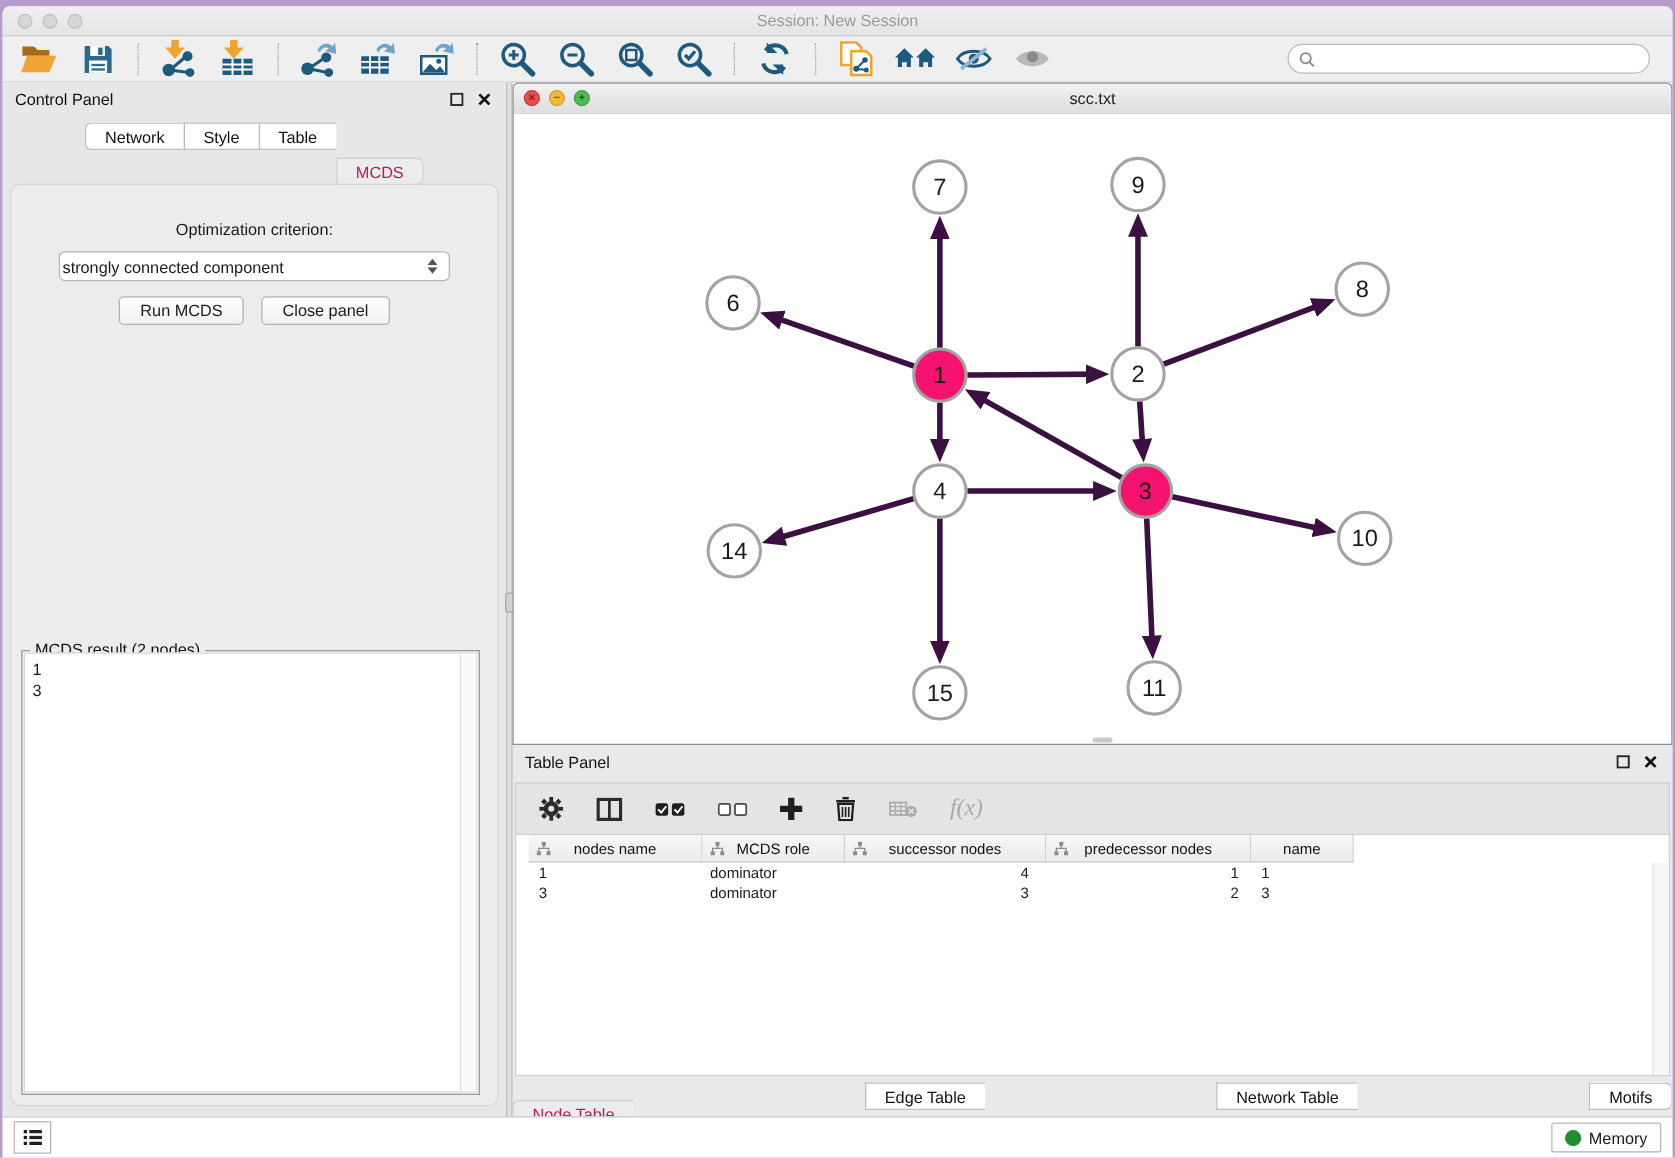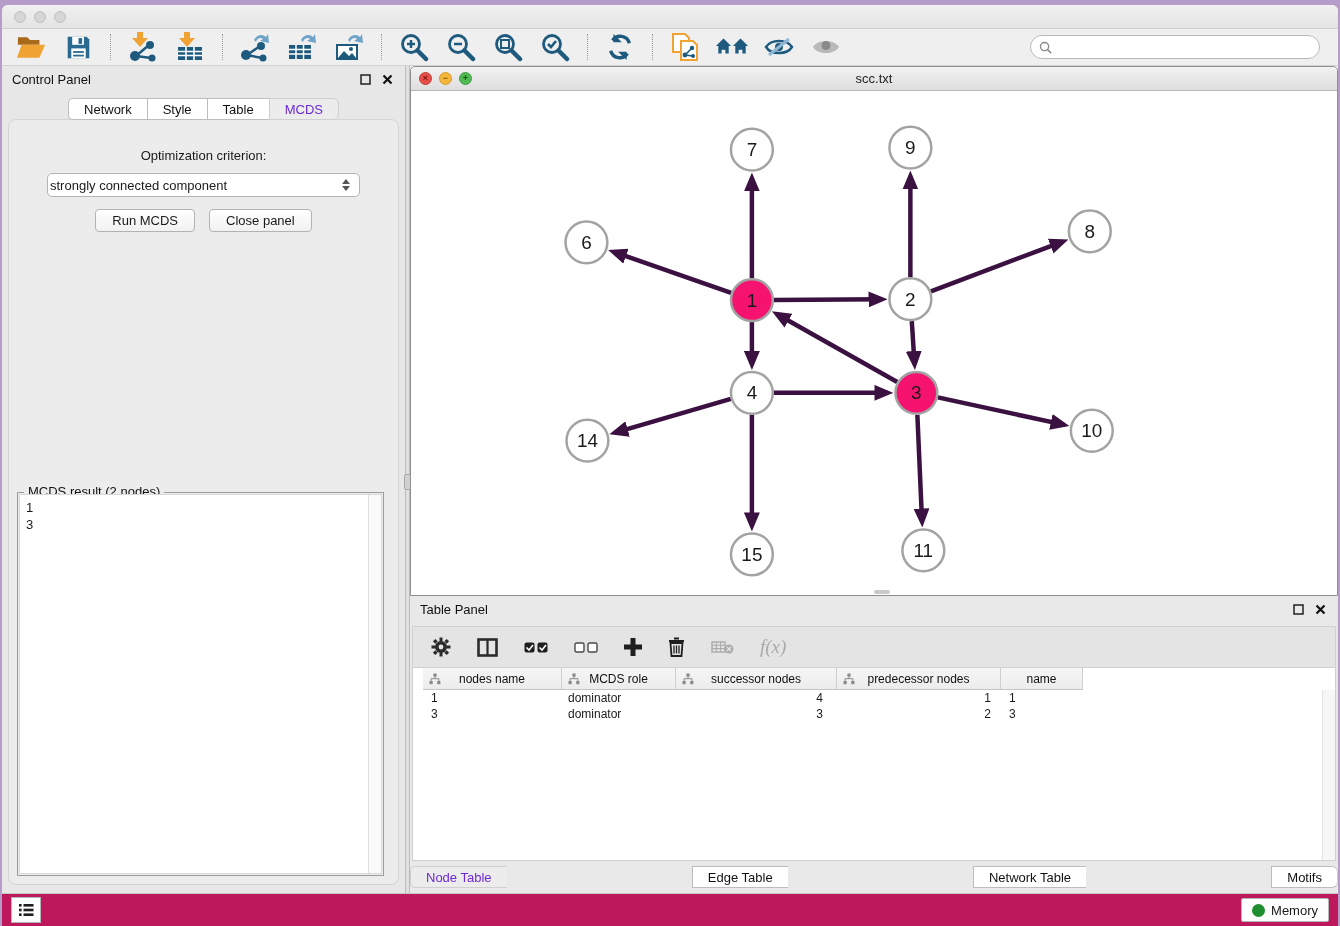--- a/index.html
+++ b/index.html
@@ -32,21 +32,21 @@
   .control-panel { width:403px; background:#e7e7e7; display:flex; flex-direction:column; position:relative; }
   .panel-head { height:26px; display:flex; align-items:center; padding:0 10px; flex:0 0 auto; }
   .panel-head .ph-title { font-size:13px; color:#111; }
   .ph-spacer { flex:1; }
   .ph-ico { width:16px; height:14px; display:flex; align-items:center; justify-content:center; margin-left:6px; }
   .cp-tabs { display:flex; justify-content:center; margin-top:6px; flex:0 0 auto; position:relative; z-index:2;}
   .seg { height:22px; padding:0 15px; background:#fff; border:1px solid #bdbdbd; border-right:none;
     display:flex; align-items:center; font-size:13px; color:#111; }
   .seg:first-child { border-radius:5px 0 0 5px; }
   .seg.seg-last { border-right:1px solid #cfcfcf; border-radius:0 6px 6px 0; }
-  .seg.active { background:#ececec; color:#6d28d9; border-color:#cfcfcf; }
+  .seg.active { background:#ececec; color:#be185d; border-color:#cfcfcf;margin-top:28px; }
   .cp-body { flex:1; margin:-1px 6px 8px 6px; background:#ececec; border:1px solid #d4d4d4; border-radius:8px;
     position:relative; padding-top:16px; }
   .opt-label { text-align:center; font-size:13px; margin-top:12px; }
   .dropdown { margin:10px 38px 0 38px; height:24px; background:#fff; border:1px solid #b5b5b5; border-radius:5px;
     display:flex; align-items:center; padding:0 6px 0 2px; }
   .dropdown .dd-text { flex:1; font-size:13px; }
   .dd-stepper { display:flex; flex-direction:column; gap:2px; align-items:center; width:14px; }
   .dd-up { width:0; height:0; border-left:4px solid transparent; border-right:4px solid transparent; border-bottom:5px solid #555; }
   .dd-down { width:0; height:0; border-left:4px solid transparent; border-right:4px solid transparent; border-top:5px solid #555; }
   .cp-buttons { display:flex; justify-content:center; gap:14px; margin-top:12px; }
@@ -91,39 +91,40 @@
   .th { height:22px; background:linear-gradient(#f6f6f6,#ececec); border-right:1px solid #cfcfcf; border-bottom:1px solid #c4c4c4;
     display:flex; align-items:center; justify-content:center; position:relative; font-size:12px; color:#111; }
   .th .tree-ico { position:absolute; left:6px; }
   .tr { display:flex; padding-left:10px; height:16px; align-items:center; }
   .td { font-size:12px; height:16px; line-height:16px; }
   .t-scroll { position:absolute; top:22px; right:0; bottom:0; width:13px; background:#f6f6f6; border-left:1px solid #e2e2e2; }
   .tp-tabs { height:32px; display:flex; align-items:center; justify-content:space-between; flex:0 0 auto; }
   .tp-tabs .seg { height:22px; }
 
   
-  .statusbar { height:33px; background:#be185d; border-top:1px solid #c6c6c6; display:flex; align-items:center;
+  .statusbar { height:33px; background:#ffffff; border-top:1px solid #c6c6c6; display:flex; align-items:center;
     padding:0 9px; flex:0 0 auto; }
   .sb-btn { width:30px; height:26px; background:#fdfdfd; border:1px solid #b5b5b5; display:flex; align-items:center; justify-content:center; }
   .sb-spacer { flex:1; }
   .memory-btn { height:24px; background:#fdfdfd; border:1px solid #b5b5b5; border-radius:2px; display:flex;
     align-items:center; gap:6px; padding:0 10px; font-size:13px; }
   .mem-dot { width:13px; height:13px; border-radius:50%; background:#1e8e2e; }
 </style>
 </head>
 <body>
 
 <div class="app-window">
 
   <div class="titlebar">
     <div class="traffic">
       <span class="tl-dot"></span>
       <span class="tl-dot"></span>
       <span class="tl-dot"></span>
     </div>
+    <div class="win-title">Session: New Session</div>
   </div>
 
   <div class="toolbar">
     <span class="tbtn">
       <svg width="30" height="27" viewBox="0 0 32 28">
           <path d="M2 3 h10 l3 3 h10 v5 H2 Z" fill="#a96a1c"></path>
           <path d="M6 11 h25 l-6 14 H1 Z" fill="#f0a233"></path>
         </svg>
     </span>
     <span class="tbtn">

